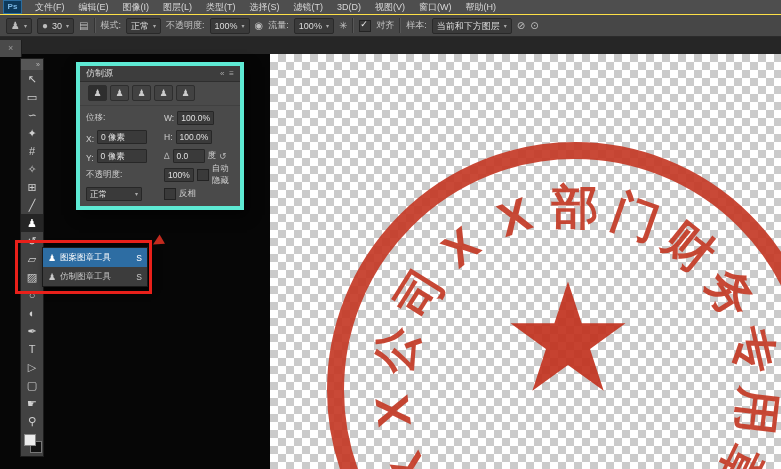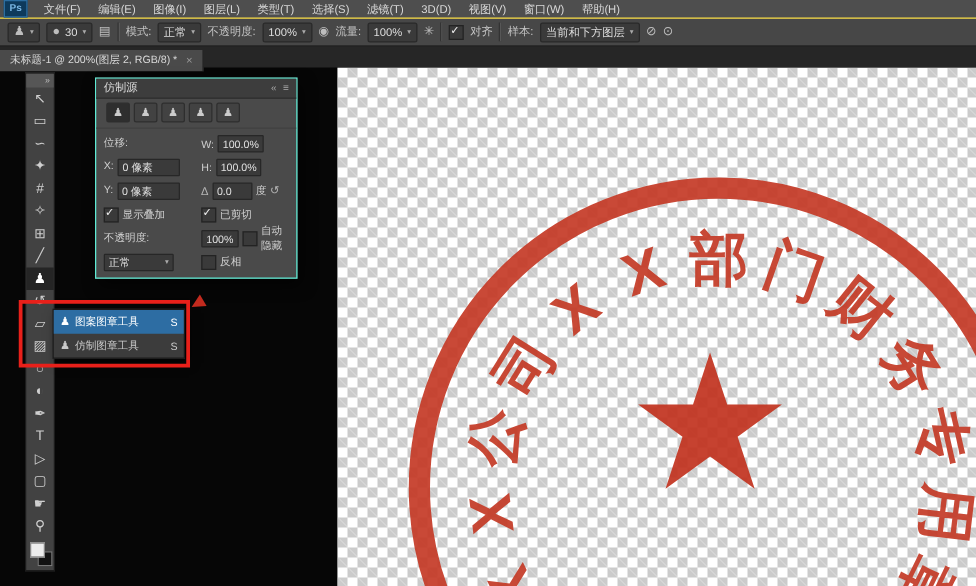--- a/index.html
+++ b/index.html
@@ -50,33 +50,33 @@
   .tb-head{height:11px;background:#565656;font-size:7px;color:#bbb;text-align:right;
            padding-right:3px;line-height:11px}
   .tool{height:18px;line-height:18px;text-align:center;font-size:11px;color:#cfcfcf}
   .tool.active{background:#252525;color:#fff}
   .swatches{position:relative;height:24px;margin-top:2px}
   .sw-fg{position:absolute;left:3px;top:2px;width:10px;height:10px;background:#ececec;
          border:1px solid #888;z-index:2}
   .sw-bg{position:absolute;left:9px;top:9px;width:10px;height:10px;background:#121212;border:1px solid #777}
 
   
-  .panel{position:absolute;left:76px;top:62px;width:160px;background:#4a4a4a;border:1px solid #5eead4;
+  .panel{position:absolute;left:76px;top:62px;width:160px;background:#4a4a4a;border:4px solid #5eead4;
          box-shadow:3px 5px 12px rgba(0,0,0,.65);z-index:7;font-size:8.5px;color:#cfcfcf}
   .panel-title{height:15px;background:#3d3d3d;display:flex;align-items:center;padding:0 6px;
                font-size:9px;color:#ddd;border-bottom:1px solid #2e2e2e}
   .panel-title .spacer{flex:1}
   .pt-icon{color:#aaa;font-size:8px;margin-left:5px}
   .src-row{display:flex;gap:3px;padding:3px 8px 4px;border-bottom:1px solid #404040}
   .src-btn{width:17px;height:14px;background:#424242;border:1px solid #2e2e2e;border-radius:2px;
            text-align:center;line-height:14px;font-size:9px;color:#ccc}
   .src-btn.sel{background:#2e2e2e}
   .pgrid{padding:4px 6px 5px;display:flex;flex-direction:column;gap:4px}
   .prow{display:flex;align-items:center;height:15px}
-  .col-l{display:flex;align-items:flex-start;gap:3px;width:78px}
+  .col-l{display:flex;align-items:flex-end;gap:3px;width:78px}
   .col-r{display:flex;align-items:center;gap:3px;flex:1}
   .pbox{background:#3a3a3a;border:1px solid #272727;height:12px;line-height:12px;padding:0 3px;
         color:#e0e0e0;border-radius:1px;display:inline-flex;align-items:center;gap:3px}
   .cb{width:10px;height:10px;background:#3a3a3a;border:1px solid #232323;position:relative;flex:none}
   .cb[data-checked="true"]::after{content:"✓";position:absolute;left:0;top:-2px;font-size:9px;color:#eee}
   .picon{color:#b5b5b5;font-size:9px}
 
   
   .flyout{position:absolute;left:42px;top:247px;width:104px;background:#3c3c3c;border:1px solid #1a1a1a;
           z-index:8;box-shadow:3px 3px 8px rgba(0,0,0,.6)}
@@ -145,21 +145,20 @@
   <span class="obox">
     <span>当前和下方图层</span>
     <span class="caret">▾</span>
   </span>
   <span class="oicon">⊘</span>
   <span class="oicon">⊙</span>
 </div>
 
 <div class="tabbar">
   <div class="tab">
-    <span>未标题-1 @ 200%(图层 2, RGB/8) *</span>
     <span class="close">×</span>
   </div>
 </div>
 
 <div class="canvas">
   <div class="stamp-ring"></div>
   <div class="stamp-center">
     <span class="stamp-star">★</span>
     <span class="stamp-char" style="transform: rotate(-116deg) translateY(-183px);">X</span>
     <span class="stamp-char" style="transform: rotate(-96.6667deg) translateY(-183px);">X</span>
@@ -246,30 +245,20 @@
       </span>
       <span class="col-r">
         <span class="picon">∆</span>
         <span class="pbox" style="width:24px">0.0</span>
         <span>度</span>
         <span class="picon">↺</span>
       </span>
     </div>
     <div class="prow">
       <span class="col-l">
-        <span class="cb" data-checked="true"></span>
-        <span>显示叠加</span>
-      </span>
-      <span class="col-r">
-        <span class="cb" data-checked="true"></span>
-        <span>已剪切</span>
-      </span>
-    </div>
-    <div class="prow">
-      <span class="col-l">
         <span>不透明度:</span>
       </span>
       <span class="col-r">
         <span class="pbox" style="width:26px">100%</span>
         <span class="cb" data-checked="false"></span>
         <span>自动隐藏</span>
       </span>
     </div>
     <div class="prow">
       <span class="col-l">

